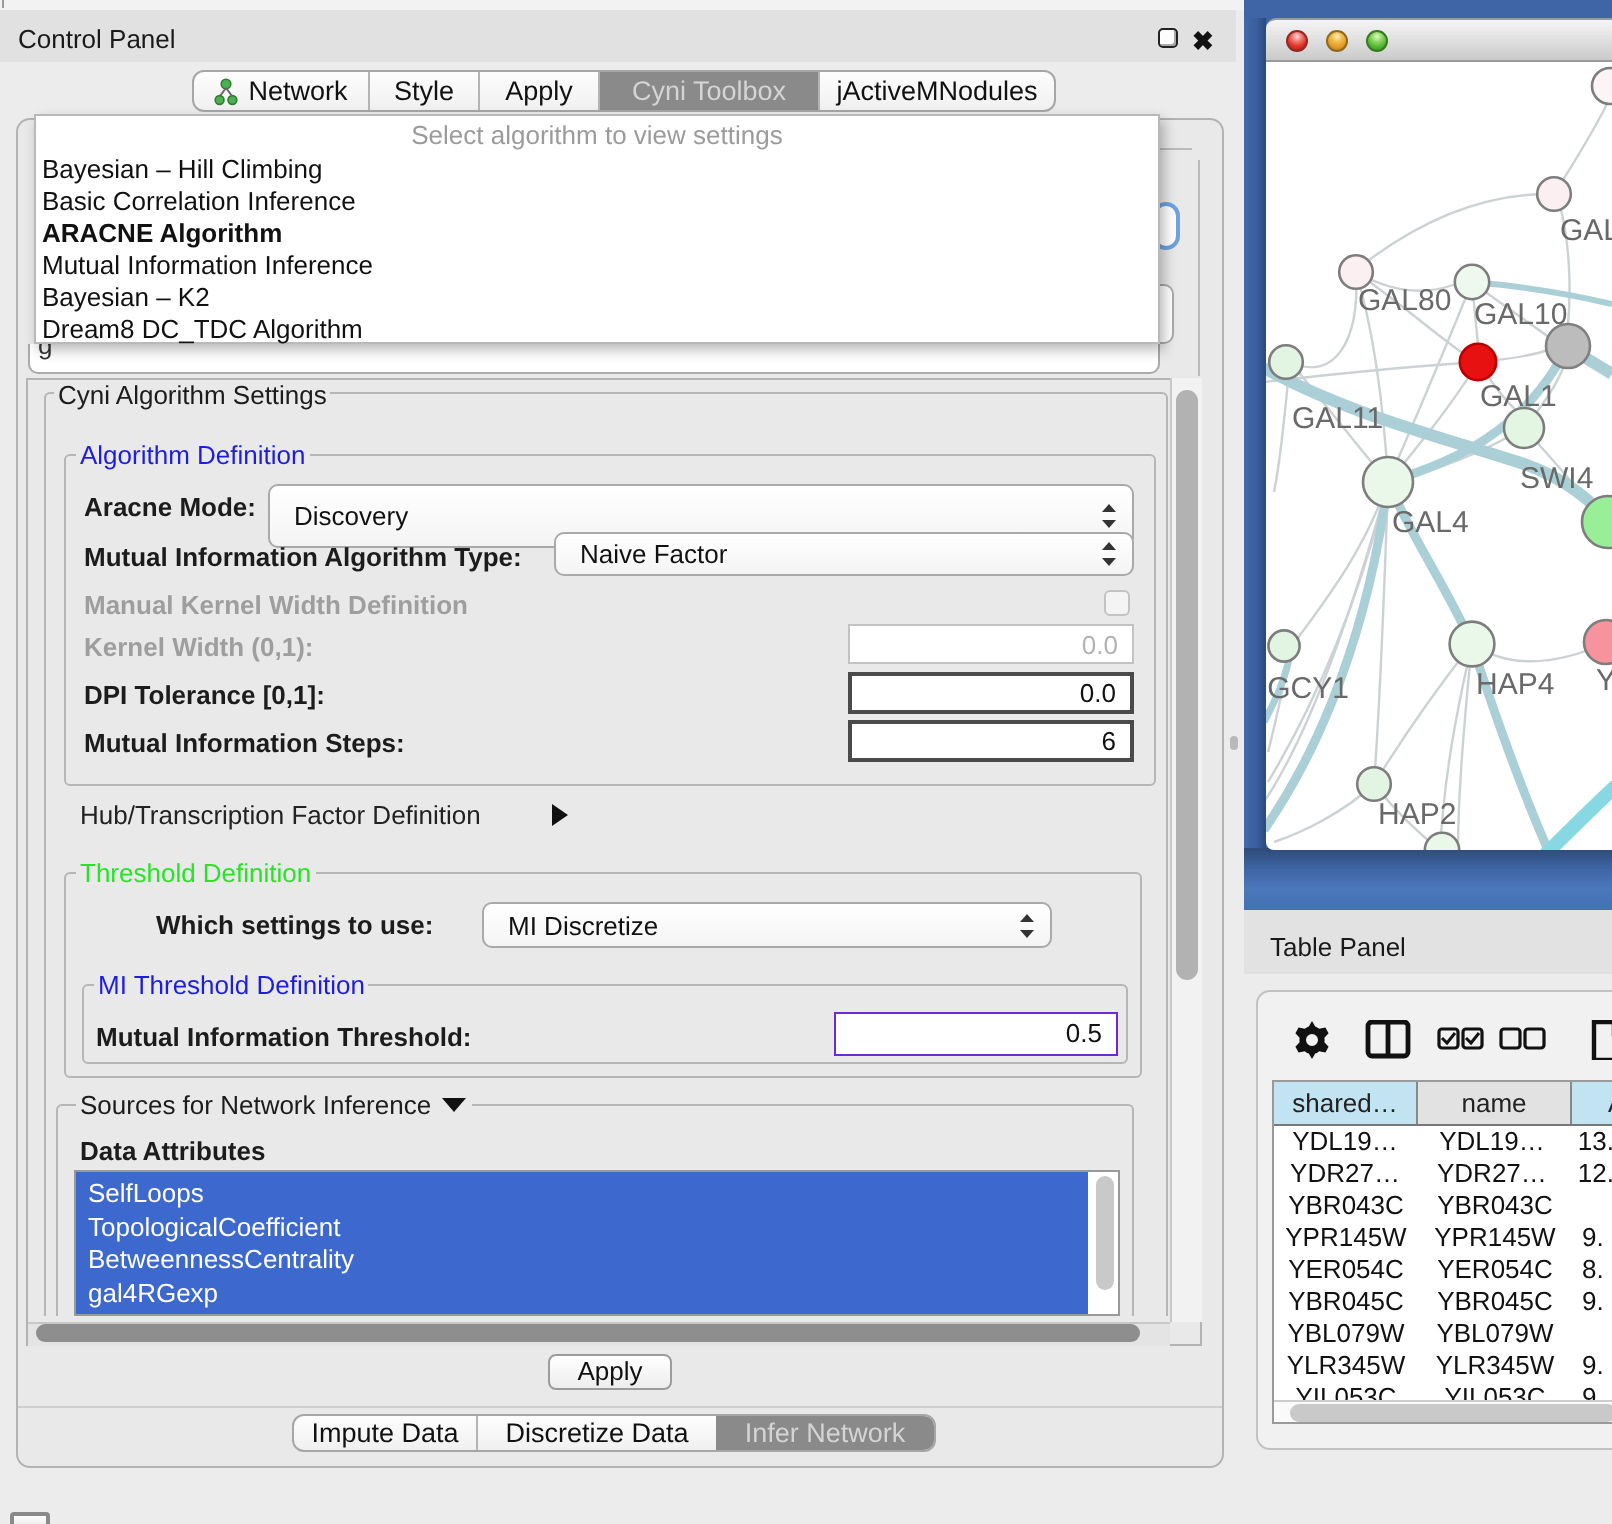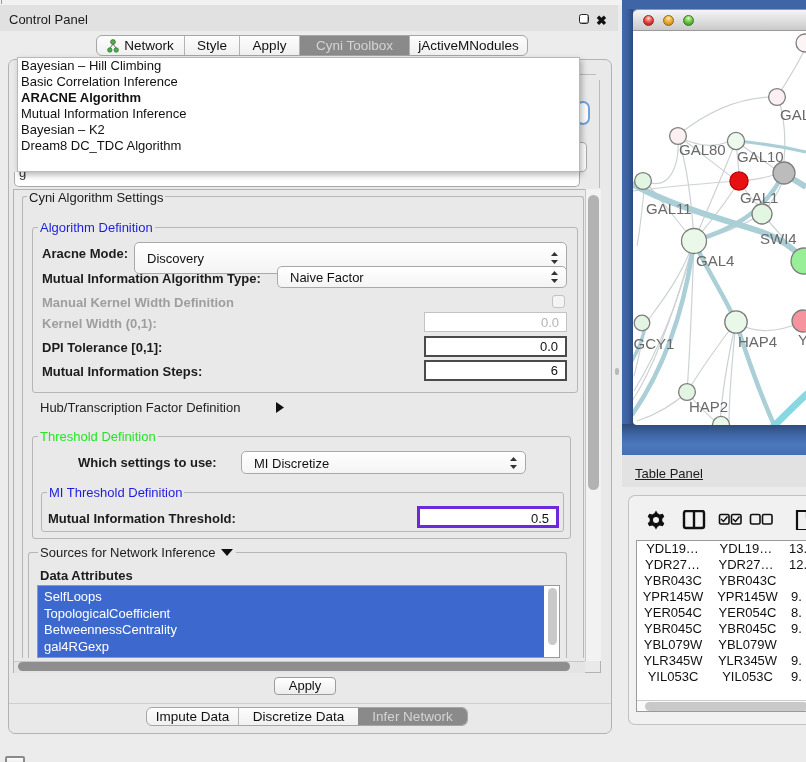--- a/index.html
+++ b/index.html
@@ -91,21 +91,21 @@
     <span class="arrows"><svg width="9" height="14">
         <path d="M1 5 L4.5 1 L8 5 Z" fill="#333"></path>
         <path d="M1 9 L4.5 13 L8 9 Z" fill="#333"></path>
       </svg></span>
   </div>
 
 <div class="fs" style="left:41px;top:492px;width:523px;height:40px;">
   <div class="ft" style="color:#1d1de0;">MI Threshold Definition</div>
 </div>
 <div class="lbl abs" style="left:48px;top:511px;">Mutual Information Threshold:</div>
-<div class="inp" style="left:417px;top:506px;width:142px;height:22px;border:3px solid #6d28d9;line-height:20px;">0.5</div>
+<div class="inp" style="left:417px;top:506px;width:142px;height:22px;border:1px solid #6d28d9;line-height:20px;">0.5</div>
 
 <div class="abs" style="left:28px;top:552px;width:539px;height:106px;border:1px solid #b6b6b6;border-bottom:none;border-radius:3px 3px 0 0;"></div>
 <div class="abs" style="left:38px;top:545px;background:#e9e9e9;padding:0 2px;font-size:13px;color:#1c1c1c;">Sources for Network Inference <svg width="13" height="9" style="margin-left:2px;">
       <path d="M0 1 L12 1 L6 8 Z" fill="#111"></path>
     </svg></div>
 <div class="lbl abs" style="left:40px;top:568px;">Data Attributes</div>
 
 <div class="abs" style="left:37px;top:585px;width:523px;height:73px;background:#fff;border:1px solid #999;"></div>
 <div class="abs" style="left:38px;top:586px;width:506px;height:71px;background:#3d69ce;"></div>
 <div class="abs" style="left:44px;top:589px;font-size:13px;color:#fff;line-height:16.5px;">SelfLoops<br>TopologicalCoefficient<br>BetweennessCentrality<br>gal4RGexp</div>
@@ -212,21 +212,21 @@
         <text x="22" y="318" text-anchor="middle">GCY1</text>
         <text x="106" y="316">HAP4</text>
         <text x="166" y="314">YM</text>
         <text x="57" y="381">HAP2</text>
       </g>
     </svg>
   </div>
 </div>
 
 <div class="abs" style="left:622px;top:455px;width:184px;height:32px;background:#e2e2e2;">
-  <div class="abs" style="left:13px;top:11px;font-size:13px;color:#1a1a1a;text-decoration:underline;">Table Panel</div>
+  <div class="abs" style="left:13px;top:11px;font-size:13px;color:#1a1a1a;">Table Panel</div>
 </div>
 
 <div class="abs" style="left:628px;top:495px;width:178px;height:230px;background:#f1f1f1;border:1px solid #c2c2c2;border-radius:7px 0 0 7px;border-right:none;">
 
   <svg class="abs" style="left:17px;top:14px;" width="160" height="20">
     <g fill="#111">
       <path d="M10,1.5 L11.6,4.2 A6,6 0 0 1 13.6,5.4 L16.7,4.8 L18.3,7.6 L16.2,9.9 A6,6 0 0 1 16.2,12.1 L18.3,14.4 L16.7,17.2 L13.6,16.6 A6,6 0 0 1 11.6,17.8 L10,20.5 L8.4,17.8 A6,6 0 0 1 6.4,16.6 L3.3,17.2 L1.7,14.4 L3.8,12.1 A6,6 0 0 1 3.8,9.9 L1.7,7.6 L3.3,4.8 L6.4,5.4 A6,6 0 0 1 8.4,4.2 Z M10,8 a3,3 0 1 0 0,6 a3,3 0 1 0 0,-6" fill-rule="evenodd" transform="translate(0,-1)"></path>
     </g>
     <g>
       <rect x="38" y="1" width="20" height="17" rx="2" fill="none" stroke="#111" stroke-width="2.4"></rect>
@@ -237,20 +237,25 @@
       <rect x="85.5" y="4.5" width="9.5" height="9.5" rx="1.5"></rect>
       <path d="M75,9 l2.5,2.5 l4,-5" stroke-width="1.5"></path>
       <path d="M87,9 l2.5,2.5 l4,-5" stroke-width="1.5"></path>
       <rect x="104.5" y="4.5" width="9.5" height="9.5" rx="1.5"></rect>
       <rect x="116.5" y="4.5" width="9.5" height="9.5" rx="1.5"></rect>
     </g>
     <path d="M151,1 h10 l6,6 v13 h-16 z M161,1 v6 h6" fill="none" stroke="#111" stroke-width="2.2"></path>
   </svg>
 
   <div class="abs" style="left:7px;top:44px;width:171px;height:172px;background:#fff;border:1px solid #9a9a9a;border-right:none;overflow:hidden;">
+    <div style="display:flex;height:22px;border-bottom:1px solid #787878;font-size:13px;color:#222;">
+      <div style="width:72px;background:#c2e3f2;border-right:1px solid #888;text-align:center;line-height:22px;">shared…</div>
+      <div style="width:77px;background:#e2e2e2;border-right:1px solid #888;text-align:center;line-height:22px;">name</div>
+      <div style="flex:1;background:#c2e3f2;line-height:22px;padding-left:18px;overflow:hidden;">Av</div>
+    </div>
     <div style="font-size:13px;color:#111;">
       <div style="display:flex;height:16px;line-height:16px;">
           <div style="width:72px;text-align:center;">YDL19…</div>
           <div style="width:77px;text-align:center;">YDL19…</div>
           <div style="flex:1;padding-left:5px;">13.</div>
         </div>
       <div style="display:flex;height:16px;line-height:16px;">
           <div style="width:72px;text-align:center;">YDR27…</div>
           <div style="width:77px;text-align:center;">YDR27…</div>
           <div style="flex:1;padding-left:5px;">12.</div>
@@ -301,20 +306,21 @@
 
 <div class="abs" style="left:599px;top:80px;width:1px;height:108px;background:#bbb;"></div>
 <div class="abs" style="left:580px;top:74px;width:16px;height:1px;background:#bbb;"></div>
 <div class="abs" style="left:576px;top:101px;width:14px;height:24px;background:#fff;border:2.5px solid #6ea3dd;border-radius:7px;"></div>
 <div class="abs" style="left:576px;top:142px;width:11px;height:30px;background:#fff;border:1px solid #aaa;border-left:none;border-radius:0 5px 5px 0;"></div>
 <div class="abs" style="left:14px;top:172px;width:566px;height:15px;background:#fff;border:1px solid #aaa;border-top:none;border-radius:0 0 5px 5px;overflow:hidden;">
   <div class="abs" style="left:4px;top:-7px;font-size:13px;color:#333;">g</div>
 </div>
 
 <div class="abs" style="left:17px;top:57px;width:563px;height:115px;background:#fff;border:1px solid #b9b9b9;box-shadow:2px 3px 6px rgba(0,0,0,0.28);">
+  <div style="text-align:center;font-size:13px;color:#9b9b9b;padding-top:2px;height:19px;">Select algorithm to view settings</div>
   <div style="font-size:13px;color:#111;line-height:15.9px;padding-left:3px;">
     Bayesian – Hill Climbing<br>
     Basic Correlation Inference<br>
     <b>ARACNE Algorithm</b><br>
     Mutual Information Inference<br>
     Bayesian – K2<br>
     Dream8 DC_TDC Algorithm
   </div>
 </div>
 

